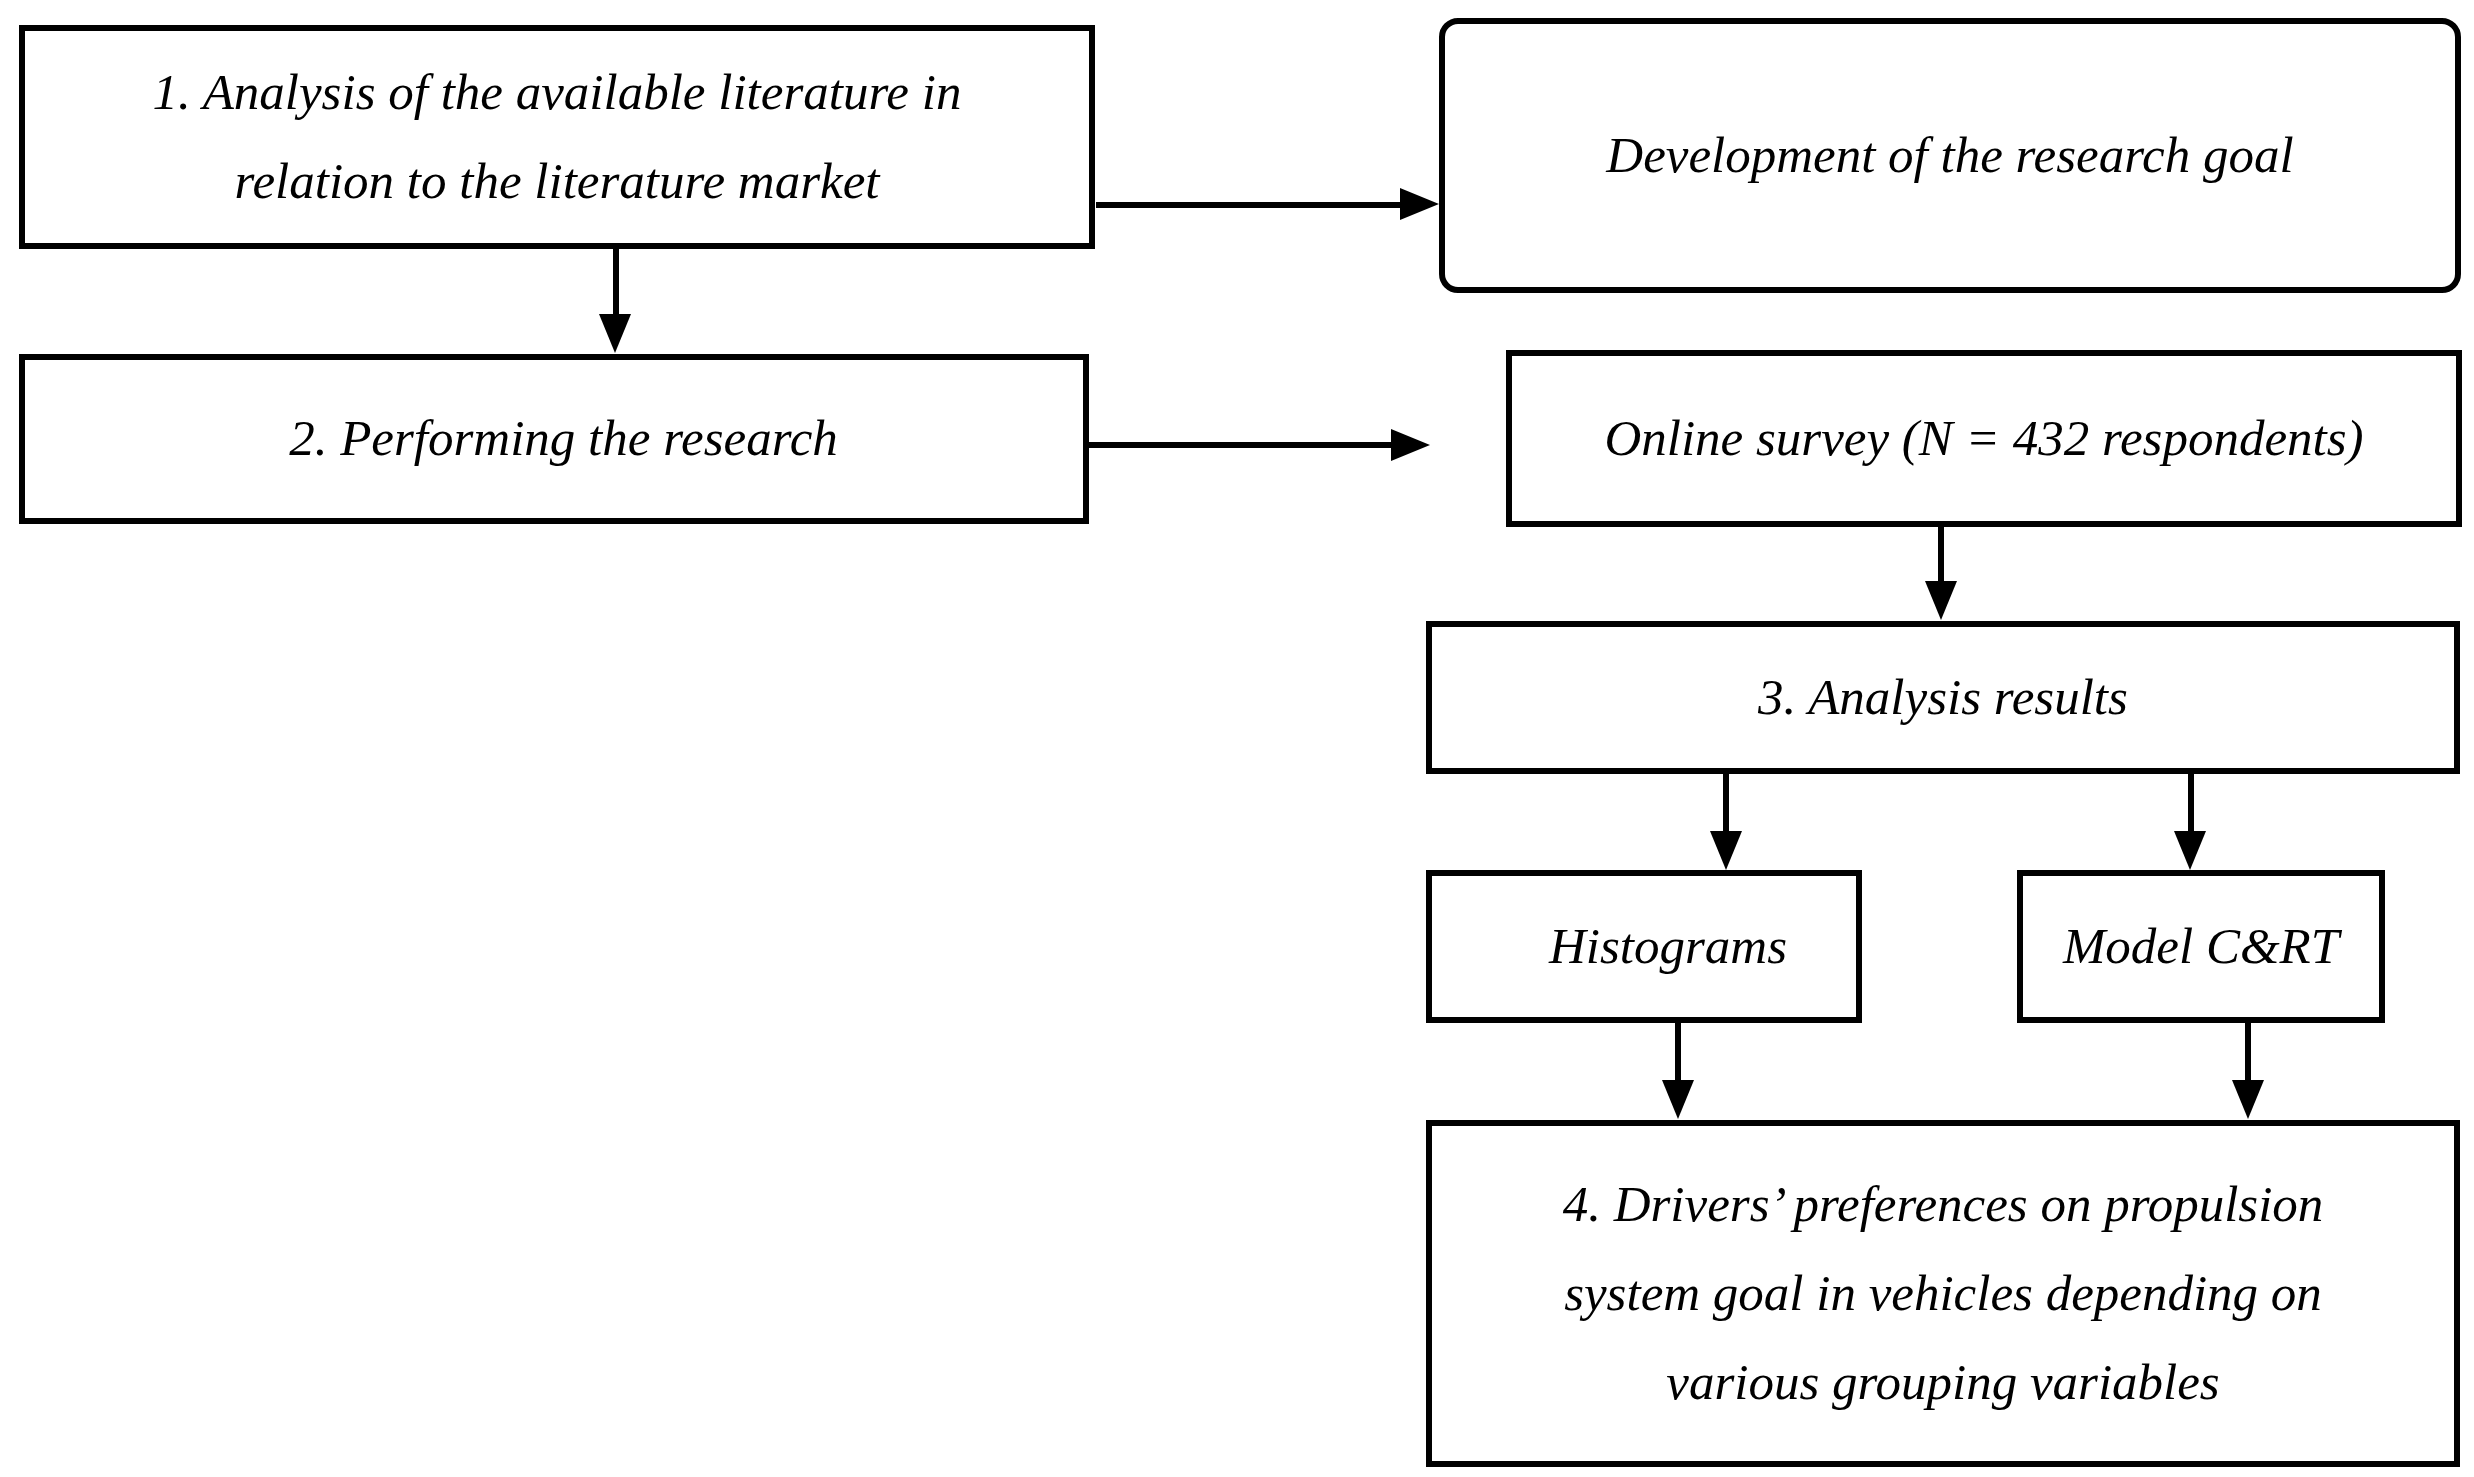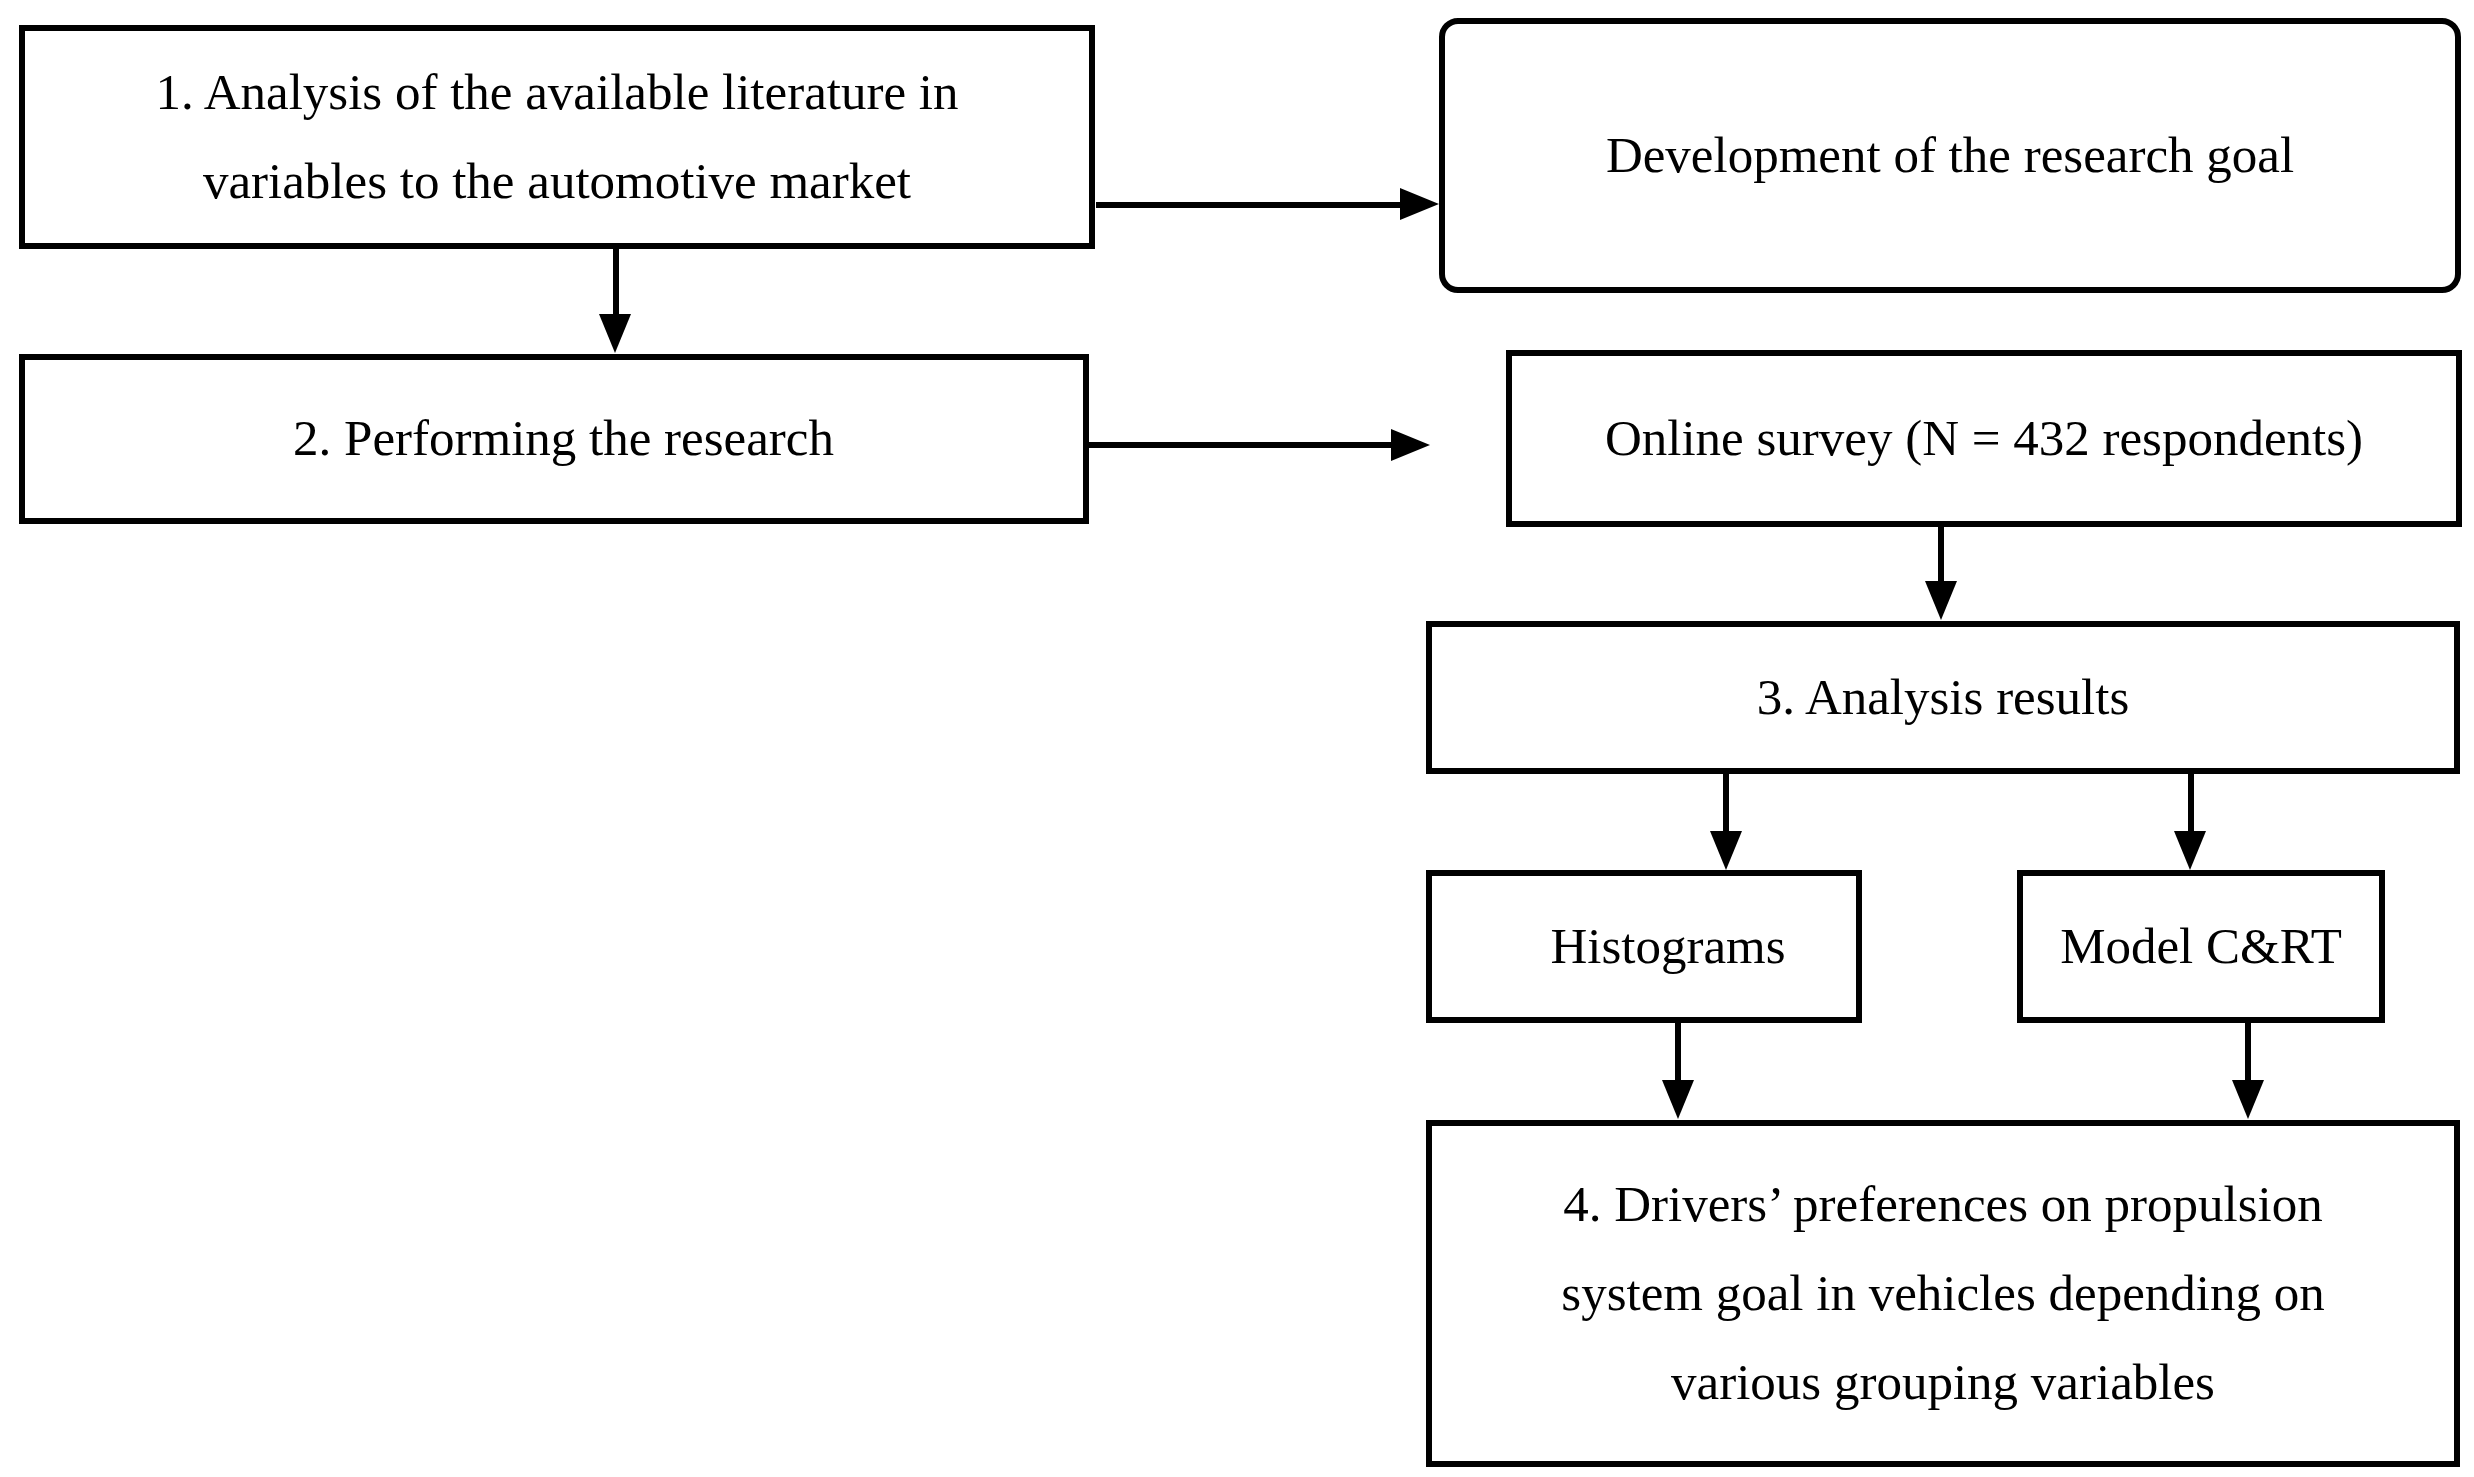--- a/index.html
+++ b/index.html
@@ -8,20 +8,21 @@
     background: #ffffff;
   }
   .canvas {
     position: relative;
     width: 2475px;
     height: 1478px;
     background: #ffffff;
     font-family: "Liberation Serif", "DejaVu Serif", serif;
     color: #000000;
     overflow: hidden;
+    font-style: italic;
   }
   .box {
     position: absolute;
     box-sizing: border-box;
     border: 6.4px solid #000000;
     background: #ffffff;
     display: flex;
     flex-direction: column;
     justify-content: center;
     align-items: center;
@@ -52,21 +53,21 @@
     border-top: 39px solid #000000;
   }
 </style>
 </head>
 <body>
 
 <div class="canvas">
 
   <div class="box" style="left:19px; top:25.4px; width:1076px; height:224px;">
     <span class="line">1. Analysis of the available literature in</span>
-    <span class="line">variables to the automotive market</span>
+    <span class="line">relation to the literature market</span>
   </div>
 
   <div class="box" style="left:1439px; top:18px; width:1022px; height:275px;border-radius:19px;">
     <span class="line">Development of the research goal</span>
   </div>
 
   <div class="box" style="left:19px; top:354px; width:1070px; height:170px;padding-left:19px;">
     <span class="line">2. Performing the research</span>
   </div>
 

